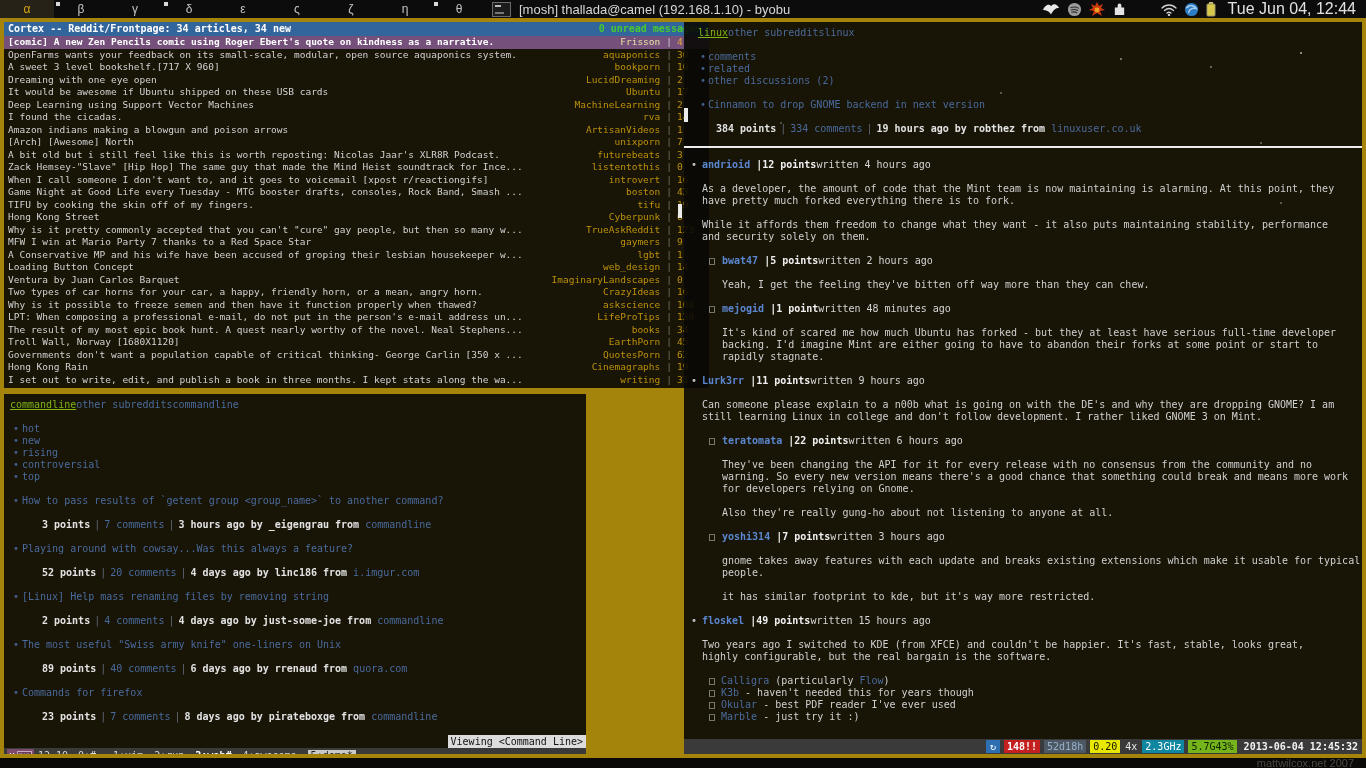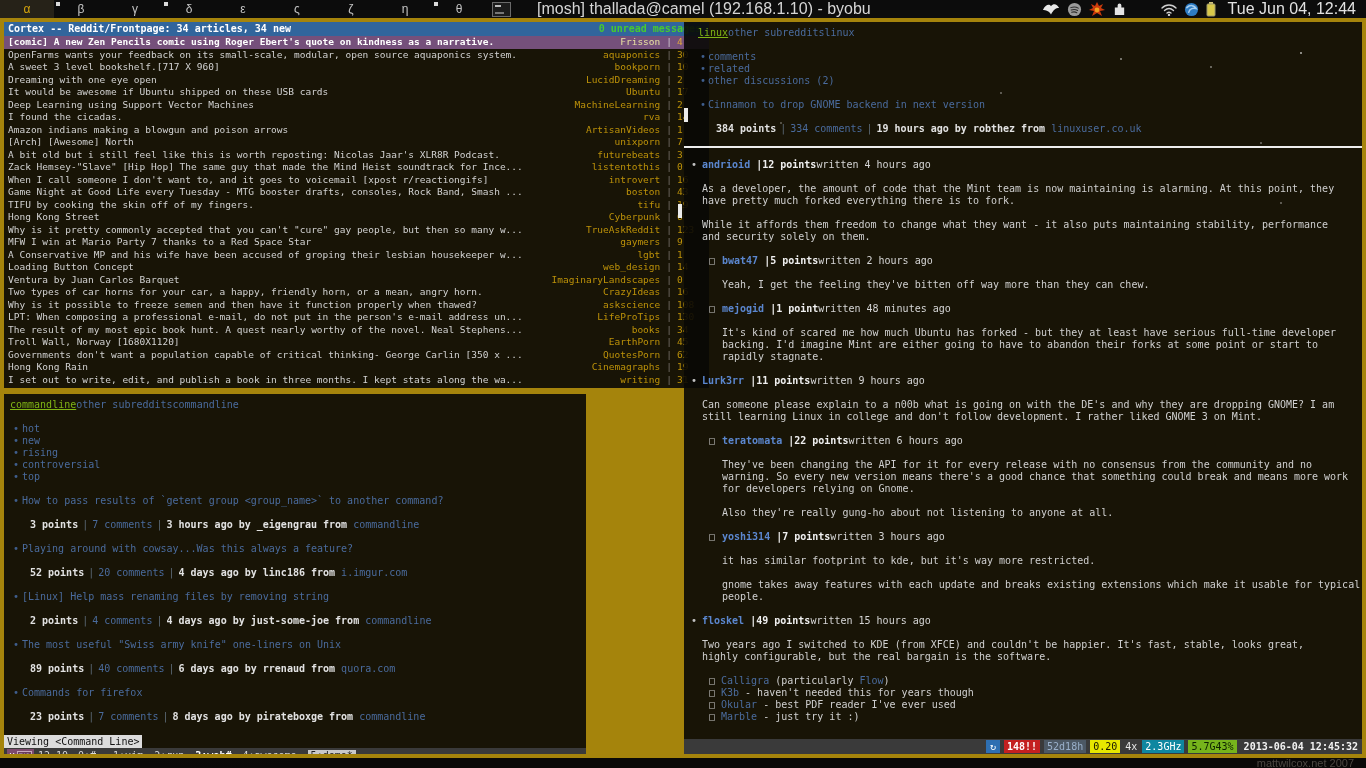--- a/index.html
+++ b/index.html
@@ -16,21 +16,21 @@
     display:flex;align-items:center;font-family:"Liberation Sans",sans-serif;z-index:5;}
   .tags{display:flex;height:18px;}
   .tag{position:relative;width:54px;height:18px;display:flex;align-items:center;justify-content:center;
     color:#c4c4c4;font-size:12px;cursor:pointer;}
   .tag.active{background:#262218;color:#d7a60c;}
   .tag.marked::before{content:"";position:absolute;left:2px;top:2px;width:4px;height:4px;background:#dadada;}
   .layout-icon{width:17px;height:13px;margin-left:6px;background:#1c1c1c;border:1px solid #6a6a6a;
     position:relative;cursor:pointer;}
   .layout-icon::before{content:"";position:absolute;left:2px;top:2px;width:6px;height:2px;background:#bbb;}
   .layout-icon::after{content:"";position:absolute;left:2px;bottom:2px;width:9px;height:2px;background:#777;}
-  .win-title{margin-left:26px;color:#d6d6d6;font-size:16px;white-space:nowrap;}
+  .win-title{margin-left:8px;color:#d6d6d6;font-size:13px;white-space:nowrap;}
   .tray{display:flex;align-items:center;gap:7px;margin-left:auto;}
   .tray2{display:flex;align-items:center;gap:7px;margin-left:34px;}
   .tray svg,.tray2 svg{display:block;}
   .clock{color:#e2e2e2;font-size:16px;margin:0 10px 0 12px;white-space:nowrap;}
   
   .frame{position:absolute;left:0;top:18px;width:1366px;height:740px;background:#a5840c;}
   .pane{position:absolute;background:rgba(9,8,6,0.90);overflow:hidden;font-size:10px;line-height:12px;color:#cfcfcf;}
   .pane-a{left:4px;top:4px;width:705px;height:366px;}
   .pane-b{left:4px;top:376px;width:582px;height:360px;display:flex;flex-direction:column;}
   .pane-c{left:684px;top:4px;width:678px;height:732px;display:flex;flex-direction:column;}
@@ -56,38 +56,38 @@
   .rx-header{padding-left:6px;margin-bottom:12px;white-space:nowrap;}
   .pane-c .rx-header{padding-left:14px;}
   .sub-green{color:#7fb515;text-decoration:underline;}
   .hdr-blue{color:#4a6b9d;text-align:center;}
   .blk{margin-bottom:12px;}
   .b-line{position:relative;padding-left:18px;white-space:nowrap;}
   .pane-c .b-line{padding-left:24px;}
   .b-line .blt{position:absolute;left:9px;color:#3f5e8e;}
   .pane-c .b-line .blt{left:16px;}
   .lnk{color:#4a6b9d;cursor:pointer;}
-  .meta{padding-left:26px;font-weight:bold;color:#e2e2e2;white-space:nowrap;}
+  .meta{padding-left:38px;font-weight:bold;color:#e2e2e2;white-space:nowrap;}
   .pane-c .meta{padding-left:32px;}
   .meta .lnk{font-weight:normal;}
   .meta .pipe{font-weight:normal;color:#5d6a78;padding:0 4px;}
   .thread-divider{height:2px;background:#ededed;border:0;margin:11px 0;}
   .comment{position:relative;padding-left:18px;margin-bottom:12px;}
   .comment .cblt{position:absolute;left:7px;color:#c2c2c2;}
   .comment.nested{padding-left:38px;}
   .comment.nested .cblt{left:25px;}
   .c-author{color:#5b87cf;font-weight:bold;margin-right:6px;cursor:pointer;}
   .c-points{color:#f0f0f0;font-weight:bold;}
   .c-when{color:#d6d6d6;}
   .c-para{color:#cfcfcf;margin-top:12px;max-width:640px;}
   .c-apps{margin-top:12px;}
   .c-li{position:relative;padding-left:19px;}
   .c-li .sqblt{position:absolute;left:7px;color:#c2c2c2;}
   
-  .pane-bottom{margin-top:auto;}
+  .pane-bottom{margin-top:auto;text-align:right;}
   .view-status span{display:inline-block;background:#dcdcdc;color:#101010;padding:0 3px;font-size:10px;
     height:13px;line-height:13px;white-space:nowrap;}
   .byobu{height:15px;background:#3a3a3a;display:flex;align-items:center;font-size:10px;color:#d8d8d8;
     padding:0 3px;white-space:nowrap;}
   .ubadge{display:inline-flex;align-items:center;background:#7d4a6e;color:#fff;height:13px;padding:0 2px;gap:2px;}
   .tabkey{font-size:6px;line-height:7px;border:1px solid #c9a9bd;background:#6a3c5e;padding:0 1px;}
   .bversion{margin:0 10px 0 4px;}
   .bwin{margin-right:11px;cursor:pointer;}
   .bwin.bold{font-weight:bold;color:#fff;}
   .bwin.current{background:#c9c9c9;color:#202020;padding:0 3px;}
@@ -487,22 +487,22 @@
                 <div class="c-para">Also they're really gung-ho about not listening to anyone at all.</div>
               </div>
               <div class="c-apps">
                 
               </div>
             </div>
             <div class="comment nested">
               <div class="c-head"><span class="cblt">□</span><span class="c-author">yoshi314</span><span class="c-points">|7 points</span><span class="c-when">written 3 hours ago</span></div>
               <div>
 
-              <div class="c-para">it has similar footprint to kde, but it's way more restricted.</div>
-                <div class="c-para">gnome takes away features with each update and breaks existing extensions which make it usable for typical people.</div>
+              <div class="c-para">gnome takes away features with each update and breaks existing extensions which make it usable for typical people.</div>
+                <div class="c-para">it has similar footprint to kde, but it's way more restricted.</div>
               </div>
               <div class="c-apps">
                 
               </div>
             </div>
             <div class="comment">
               <div class="c-head"><span class="cblt">•</span><span class="c-author">floskel</span><span class="c-points">|49 points</span><span class="c-when">written 15 hours ago</span></div>
               <div>
 
               <div class="c-para">Two years ago I switched to KDE (from XFCE) and couldn't be happier. It's fast, stable, looks great, highly configurable, but the real bargain is the software.</div>

